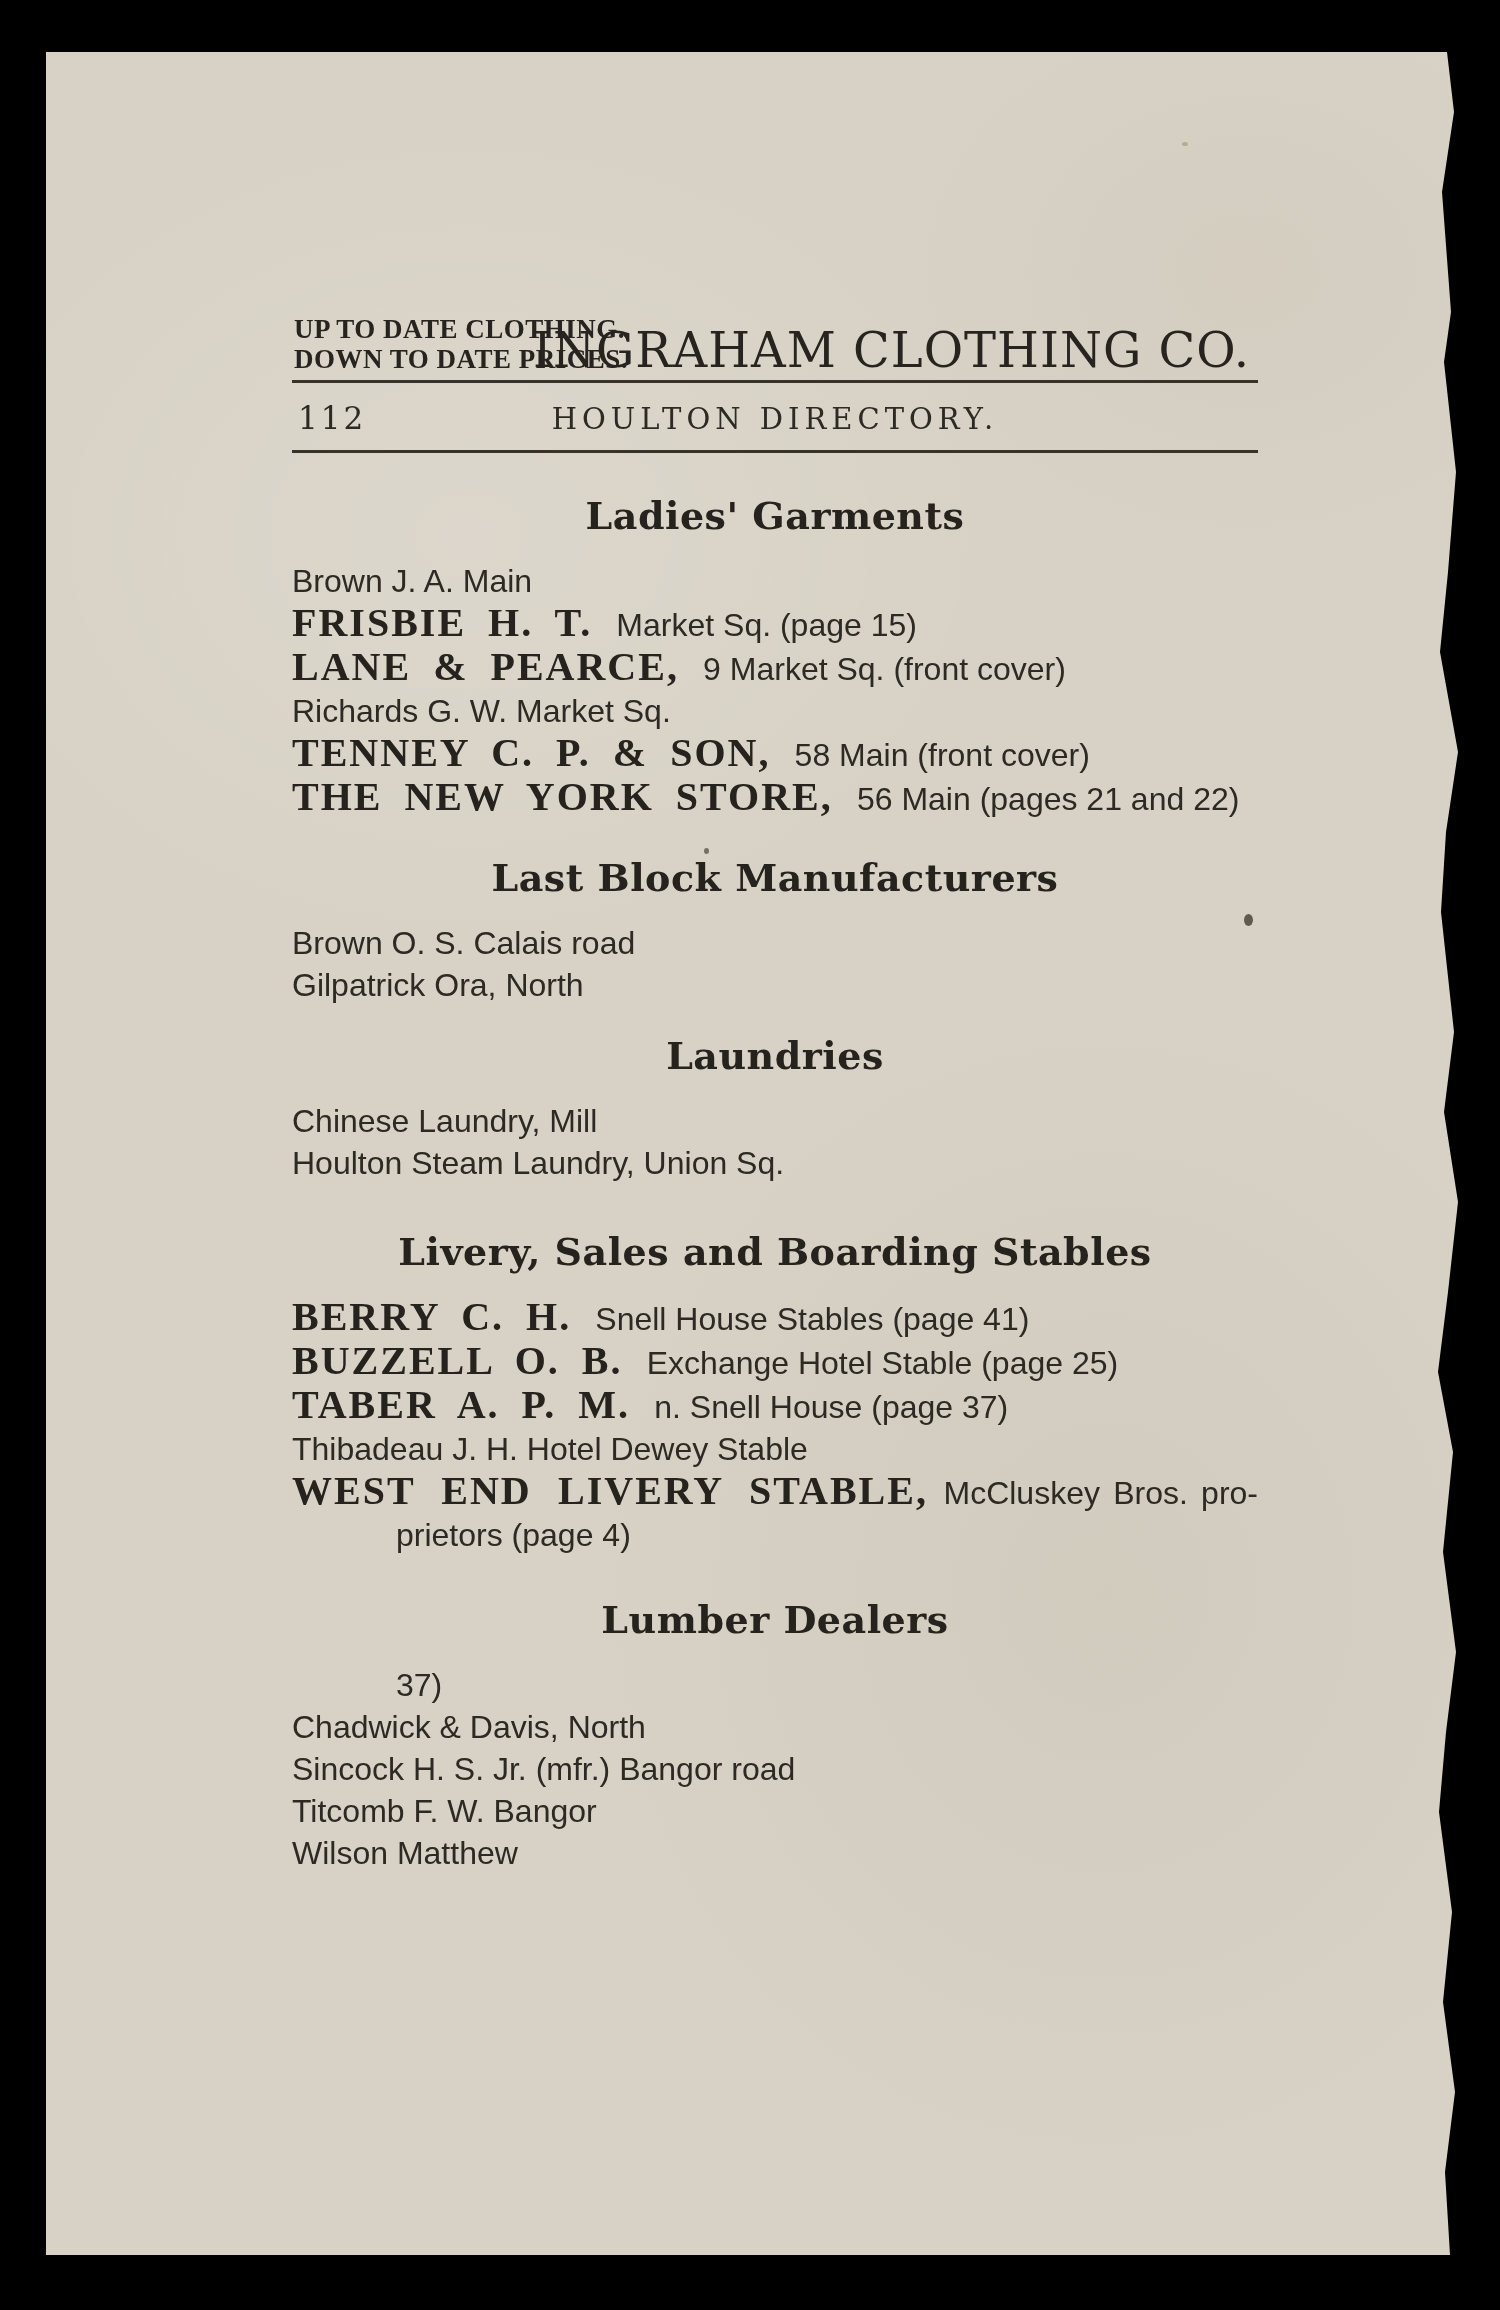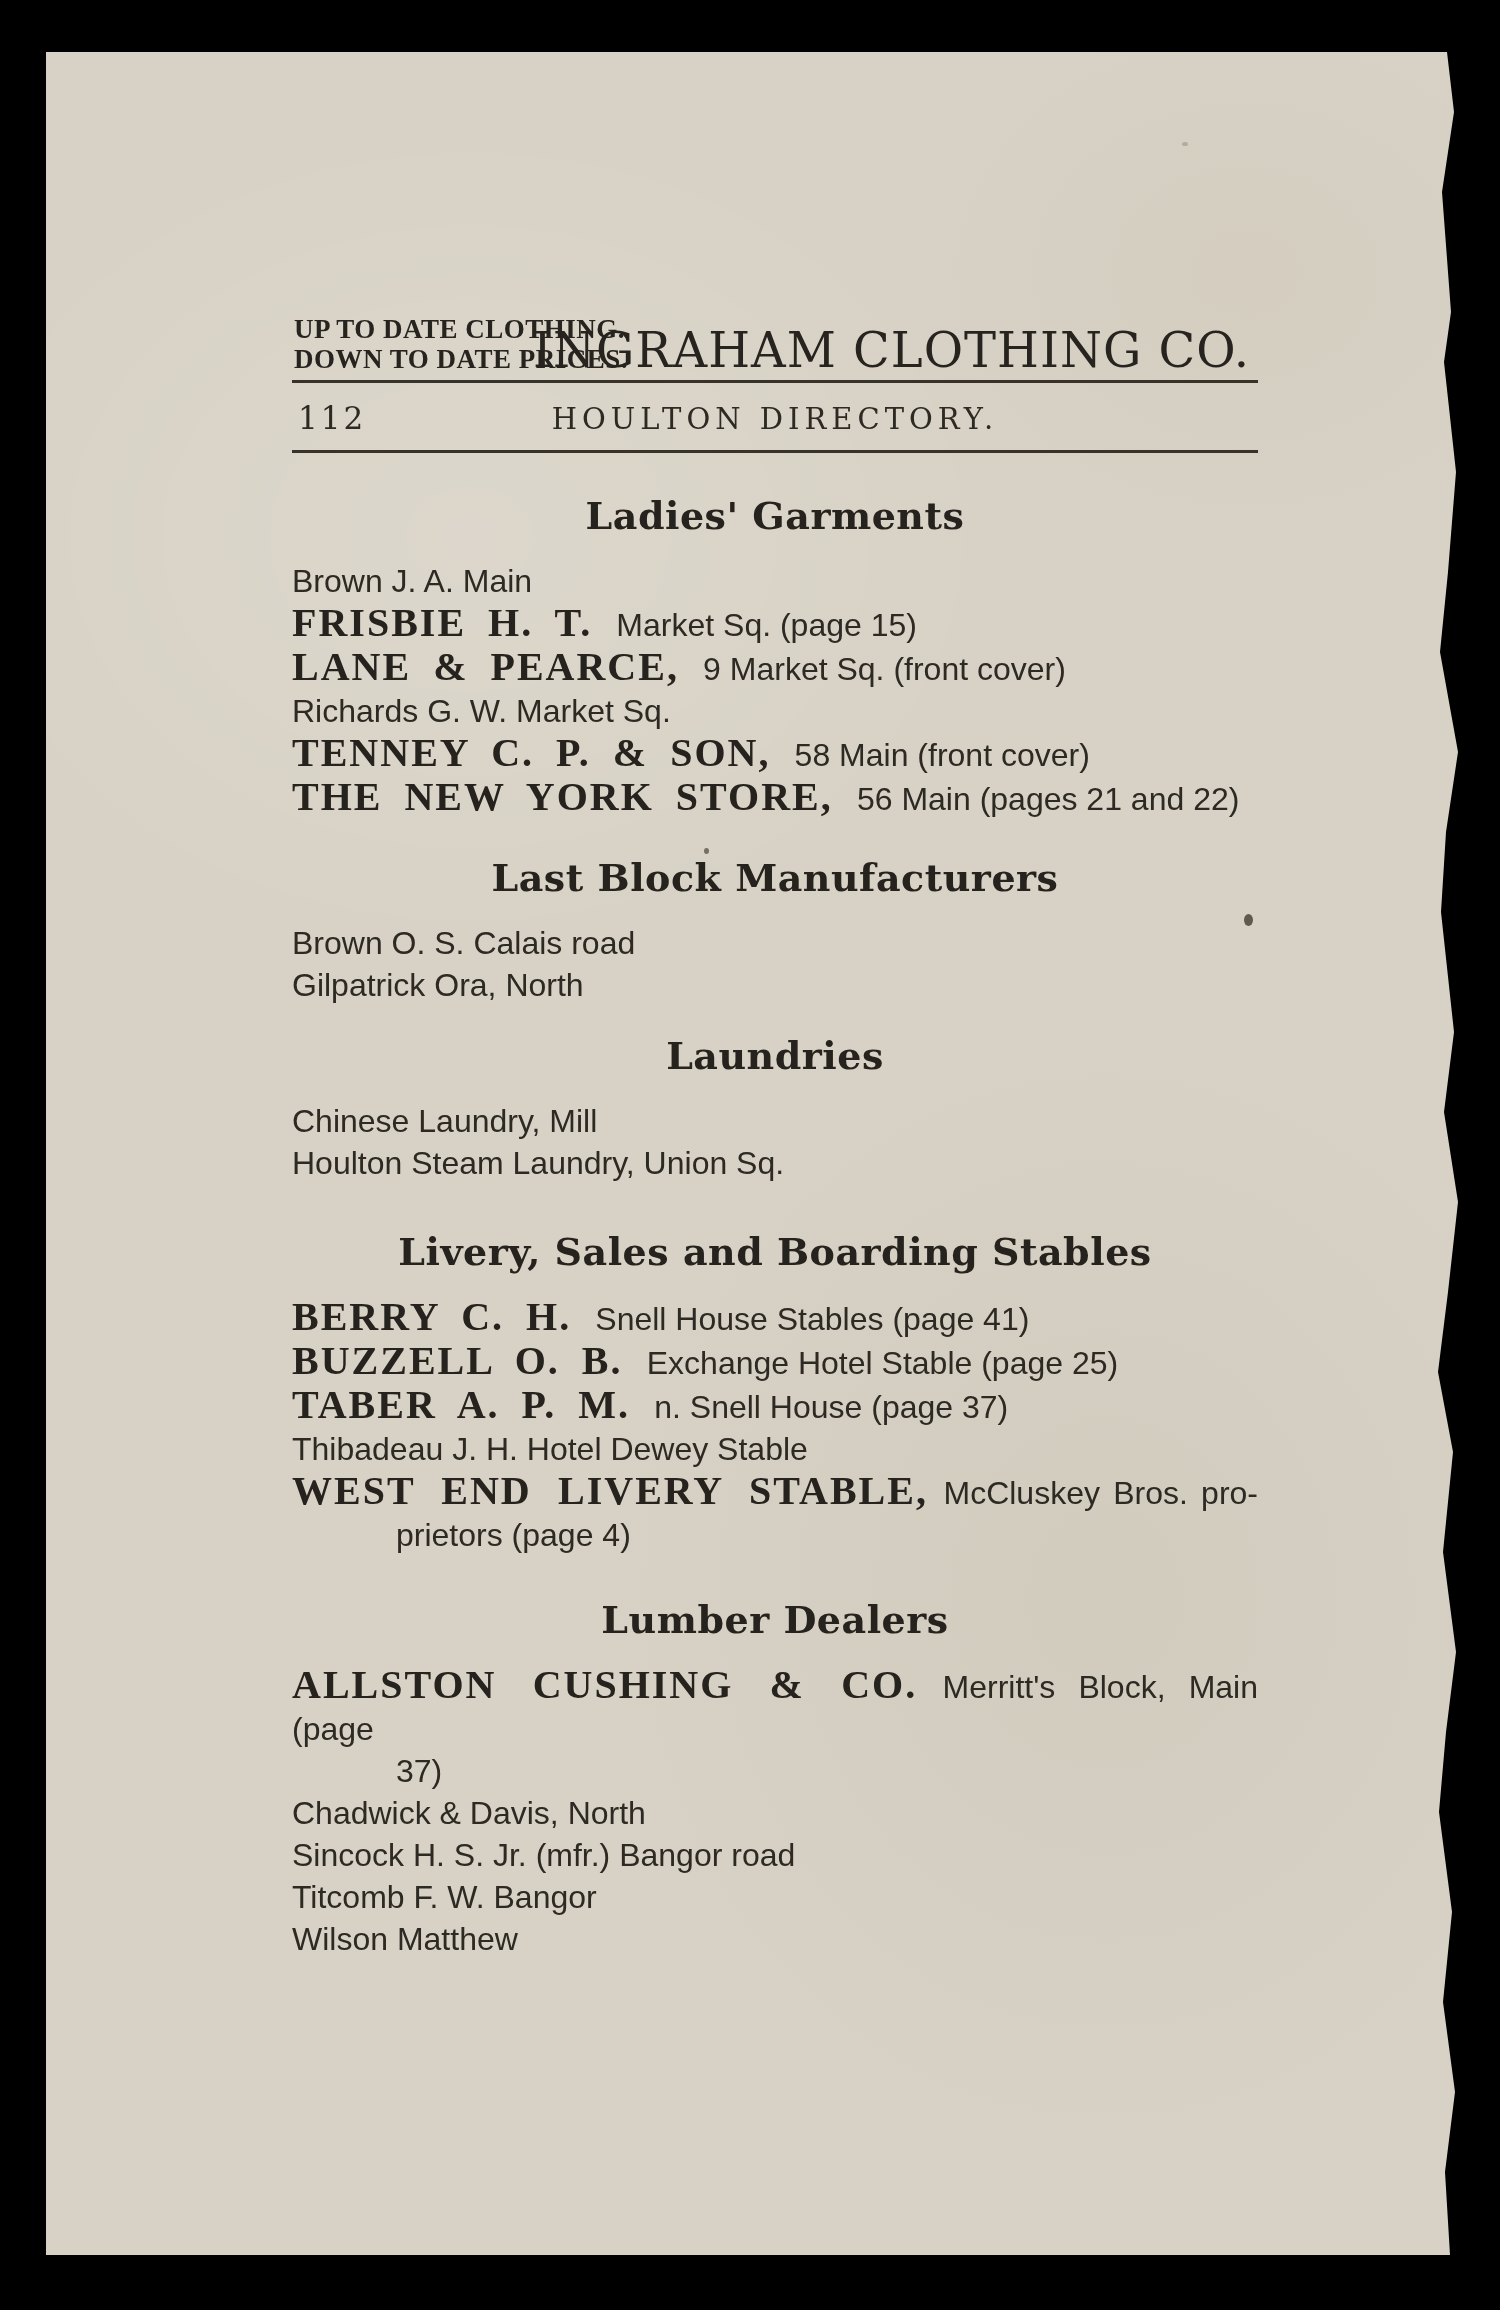--- a/index.html
+++ b/index.html
@@ -185,24 +185,20 @@
           </div>
           <div class="entry cont-line">
             <span class="serif">prietors (page 4)</span>
           </div>
         </div>
       </div>
 
       <div class="section sec-lumber">
         <h2 class="sec-title">Lumber Dealers</h2>
         <div class="entries">
-          <div class="entry jline">
-            <span class="gothic">ALLSTON CUSHING &amp; CO.</span>
-            <span class="serif">Merritt's Block, Main (page</span>
-          </div>
           <div class="entry cont-line">
             <span class="serif">37)</span>
           </div>
           <div class="entry">
             <span class="serif">Chadwick &amp; Davis, North</span>
           </div>
           <div class="entry">
             <span class="serif">Sincock H. S. Jr. (mfr.) Bangor road</span>
           </div>
           <div class="entry">

